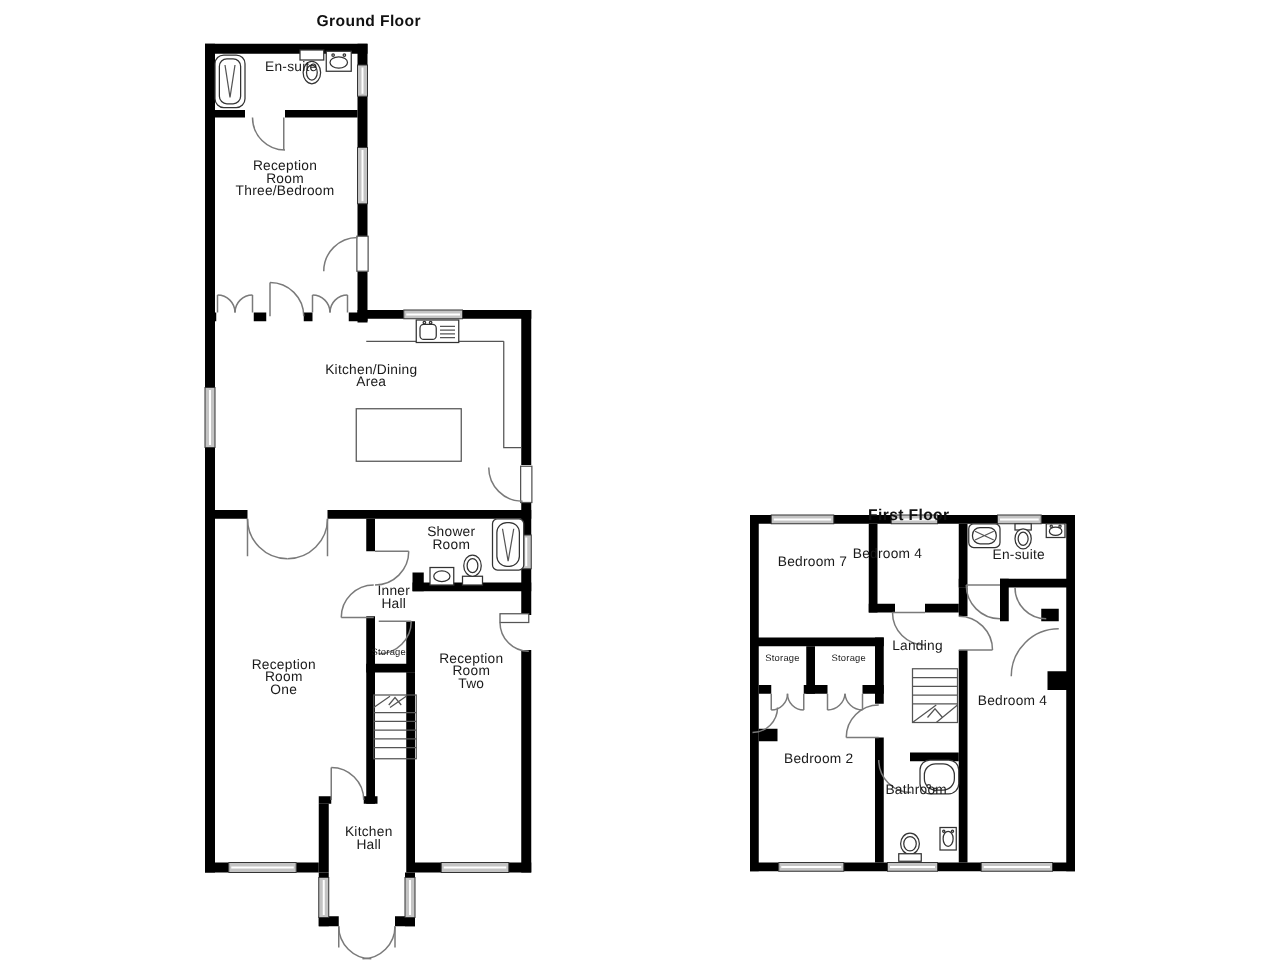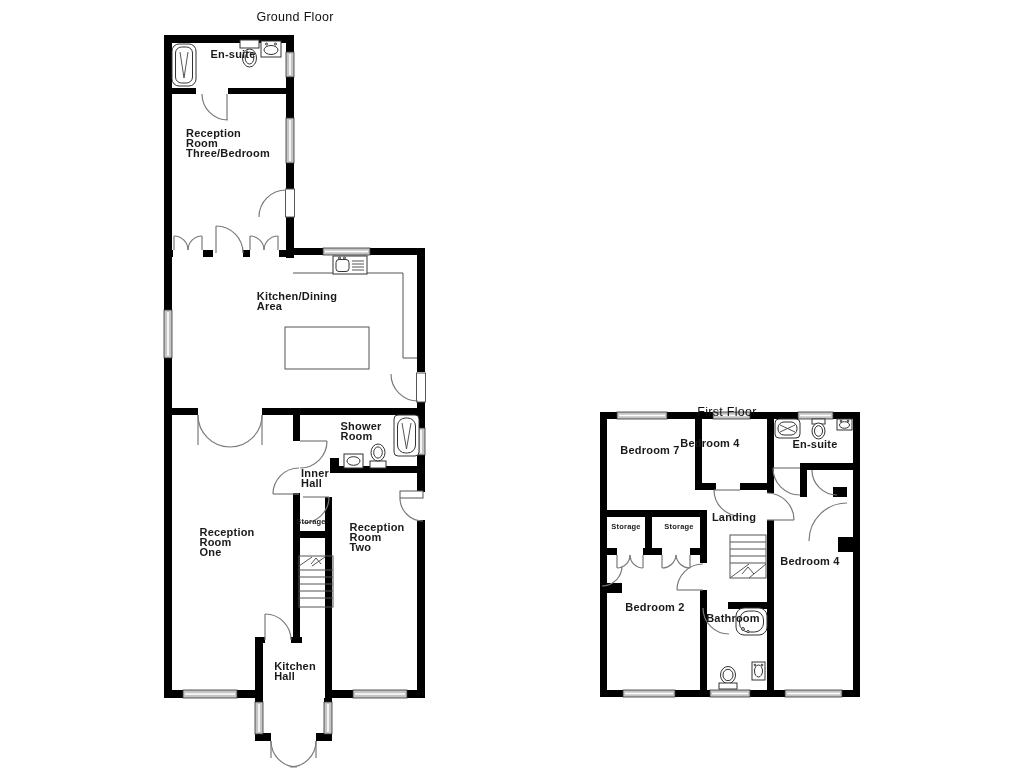--- a/index.html
+++ b/index.html
@@ -1,22 +1,22 @@
 <!DOCTYPE html>
 <html><head>
 <meta charset="utf-8">
 <style>
   html,body{margin:0;padding:0;}
   body{width:1024px;height:768px;background:#ffffff;position:relative;overflow:hidden;
        font-family:"Liberation Sans", sans-serif;}
   #plan-canvas{position:absolute;left:0;top:0;}
-  .room-label{position:absolute;transform:translate(-50%,-50%);
-    font-weight:bold;color:#1a1a1a;white-space:pre-line;line-height:10px;font-size:11px;
+  .room-label{position:absolute;transform:translate(-50%,-50%);text-align:center;
+    font-weight:normal;color:#1a1a1a;white-space:pre-line;line-height:10px;font-size:11px;
     letter-spacing:.2px;}
-  .floor-title{position:absolute;transform:translate(-50%,-50%);font-weight:normal;
+  .floor-title{position:absolute;transform:translate(-50%,-50%);font-weight:bold;
     color:#111;font-size:12.5px;letter-spacing:.3px;white-space:nowrap;}
   .small-label{font-size:7.5px;line-height:8px;}
   .wall{fill:#000;}
   .win{fill:#c4c4c4;stroke:#333;stroke-width:.8;}
   .winline{stroke:#fff;stroke-width:1.6;}
   .arc{fill:none;stroke:#7a7a7a;stroke-width:1.2;}
   .leaf{stroke:#7a7a7a;stroke-width:1.2;}
   .doorleaf{fill:#fff;stroke:#555;stroke-width:1;}
   .fix{fill:#fff;stroke:#333;stroke-width:1;}
   .thin{fill:none;stroke:#555;stroke-width:1;}
@@ -405,14 +405,14 @@
 Hall</div>
 
 <div class="floor-title" style="left:727px;top:412px">First Floor</div>
 <div class="room-label" style="left:650px;top:450px">Bedroom 7</div>
 <div class="room-label" style="left:710px;top:443px">Bedroom 4</div>
 <div class="room-label" style="left:815px;top:444px">En-suite</div>
 <div class="room-label" style="left:734px;top:517px">Landing</div>
 <div class="room-label small-label" style="left:626px;top:527px">Storage</div>
 <div class="room-label small-label" style="left:679px;top:527px">Storage</div>
 <div class="room-label" style="left:655px;top:607px">Bedroom 2</div>
-<div class="room-label" style="left:733px;top:618px">Bathroom</div>
+<div class="room-label" style="left:733px;top:632px">Bathroom</div>
 <div class="room-label" style="left:810px;top:561px">Bedroom 4</div>
 
 </body></html>

